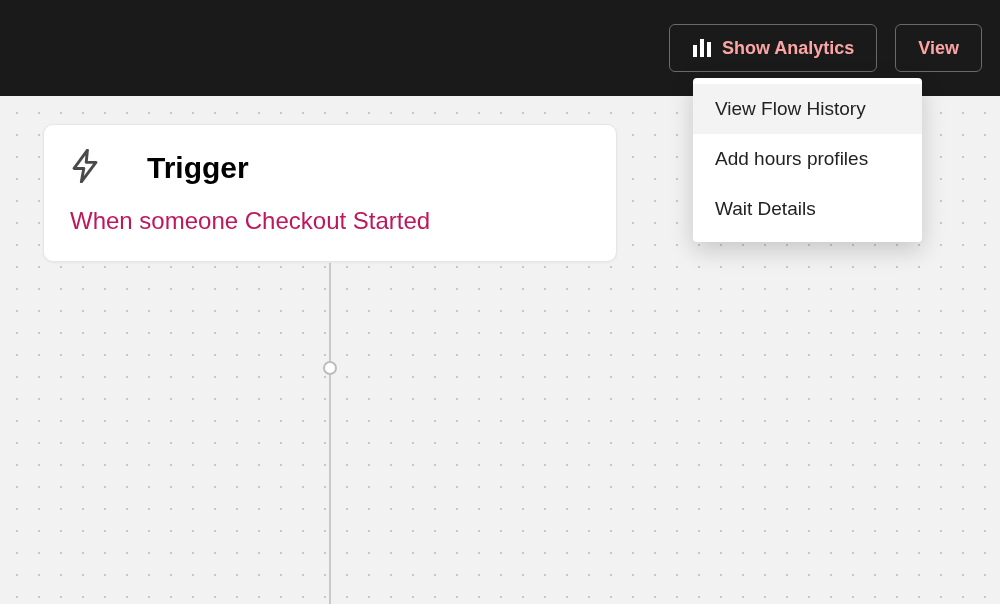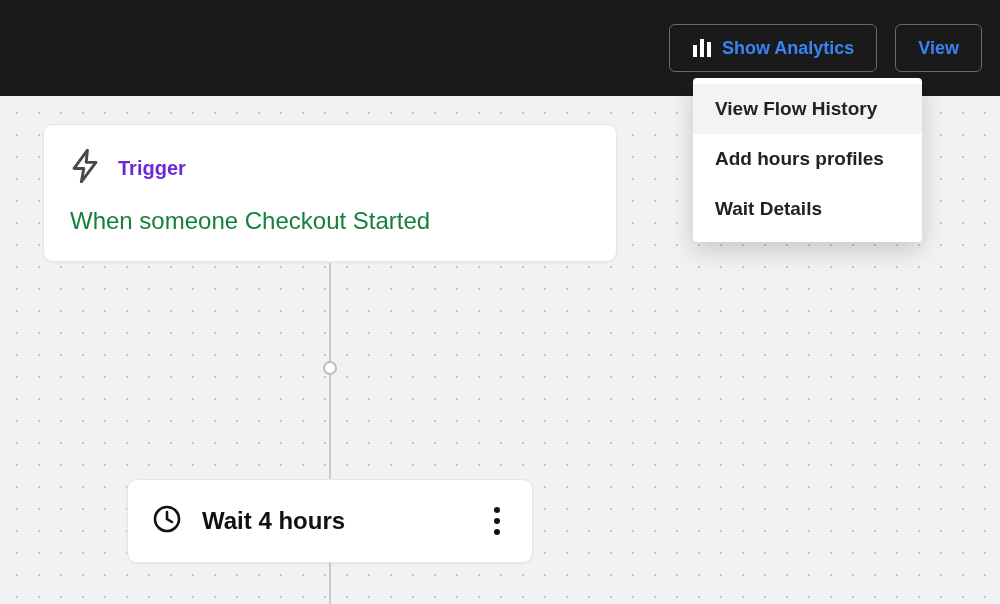--- a/index.html
+++ b/index.html
@@ -12,36 +12,35 @@
     background: #1a1a1a;
     display: flex; align-items: center; justify-content: flex-end;
     padding-right: 18px; gap: 18px;
     z-index: 10;
   }
   .btn {
     display: inline-flex; align-items: center; justify-content: center;
     gap: 10px;
     height: 48px; padding: 0 22px;
     border: 1px solid #6a6a6a; border-radius: 6px;
-    background: transparent; color: #3b82f6;
+    background: transparent; color: #fca5a5;
     font-size: 18px; font-weight: 600;
     cursor: pointer;
   }
   .btn svg { display: block; }
 
   
   .dropdown {
     position: absolute; top: 78px; left: 693px;
     width: 229px;
     background: #fff;
     border-radius: 4px;
     box-shadow: 0 8px 24px rgba(0,0,0,0.18);
     padding: 6px 0 8px 0;
     z-index: 20;
-    font-weight: bold;
   }
   .dropdown-item {
     height: 50px; display: flex; align-items: center;
     padding: 0 22px;
     font-size: 19px; color: #222;
     cursor: pointer;
   }
   .dropdown-item.hover { background: #f3f3f3; }
 
   
@@ -57,22 +56,22 @@
   .trigger-card {
     position: absolute; top: 28px; left: 43px;
     width: 574px;
     background: #fff;
     border: 1px solid #e6e6e6;
     border-radius: 10px;
     box-shadow: 0 1px 3px rgba(0,0,0,0.05);
     padding: 24px 26px 26px 26px;
   }
   .trigger-head { display: flex; align-items: center; gap: 18px; margin-bottom: 20px; }
-  .trigger-title { font-size: 20px; font-weight: 700; color: #6d28d9; }
-  .trigger-desc { font-size: 24px; color: #15803d; font-weight: 400; }
+  .trigger-title { font-size: 30px; font-weight: 700; color: #000000; margin-left: 29px; }
+  .trigger-desc { font-size: 24px; color: #be185d; font-weight: 400; }
 
   
   .connector {
     position: absolute; left: 329px; top: 167px; width: 2px; height: 341px;
     background: #c9c9c9;
   }
   .connector-dot {
     position: absolute; left: 323px; top: 265px; width: 14px; height: 14px;
     background: #fff; border: 2px solid #bdbdbd; border-radius: 50%;
   }
@@ -135,28 +134,14 @@
         <span>
           <svg width="30" height="34" viewBox="0 0 24 28">
             <path d="M14 1 L3 16 H11 L9 27 L21 11 H13 L14 1 Z" fill="none" stroke="#4a4a4a" stroke-width="2.4" stroke-linejoin="round" stroke-linecap="round"></path>
           </svg>
         </span>
         <span class="trigger-title">Trigger</span>
       </div>
       <div class="trigger-desc">When someone Checkout Started</div>
     </div>
 
-    <div class="wait-card">
-      <span>
-        <svg width="30" height="30" viewBox="0 0 30 30">
-          <circle cx="15" cy="15" r="12" fill="none" stroke="#111" stroke-width="2.6"></circle>
-          <path d="M15 8 V15 L20 18" fill="none" stroke="#111" stroke-width="2.6" stroke-linecap="round"></path>
-        </svg>
-      </span>
-      <span class="wait-title">Wait 4 hours</span>
-      <div class="kebab">
-        <span></span>
-          <span></span>
-          <span></span>
-      </div>
-    </div>
   </div>
 </div>
 
 </body></html>

